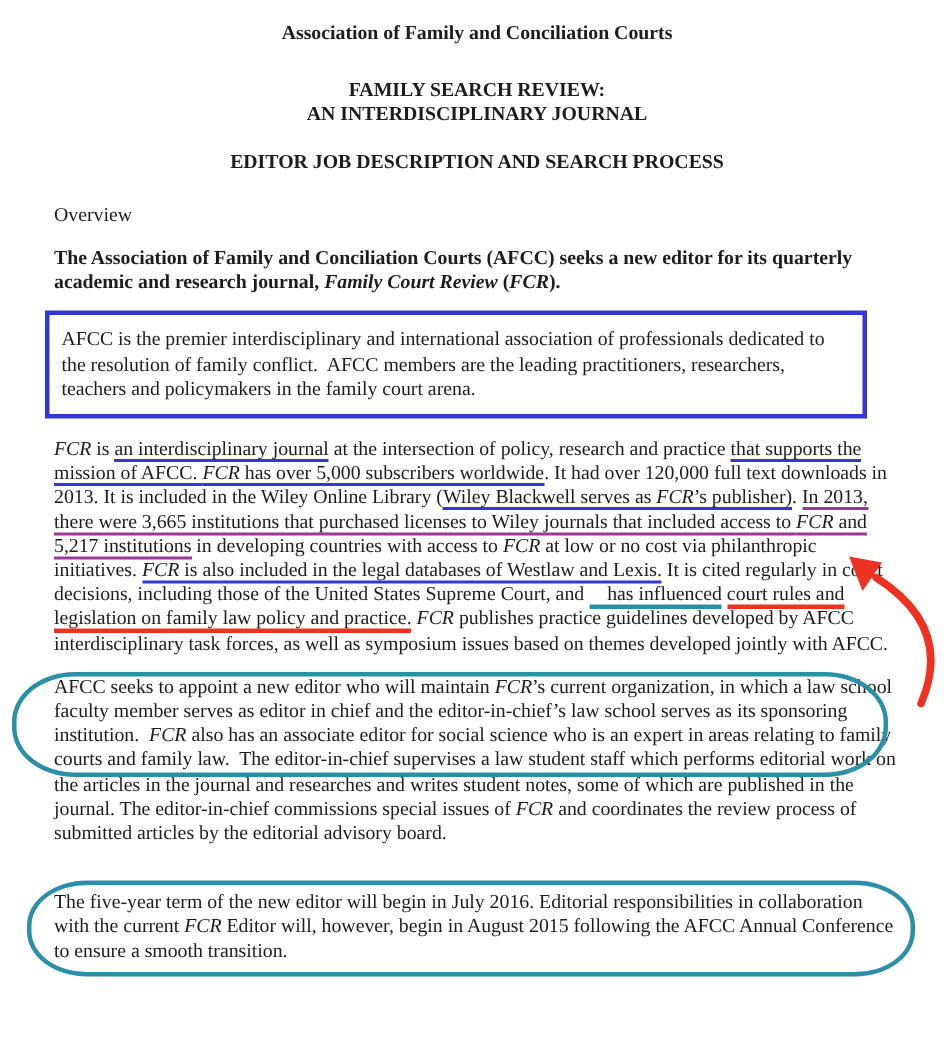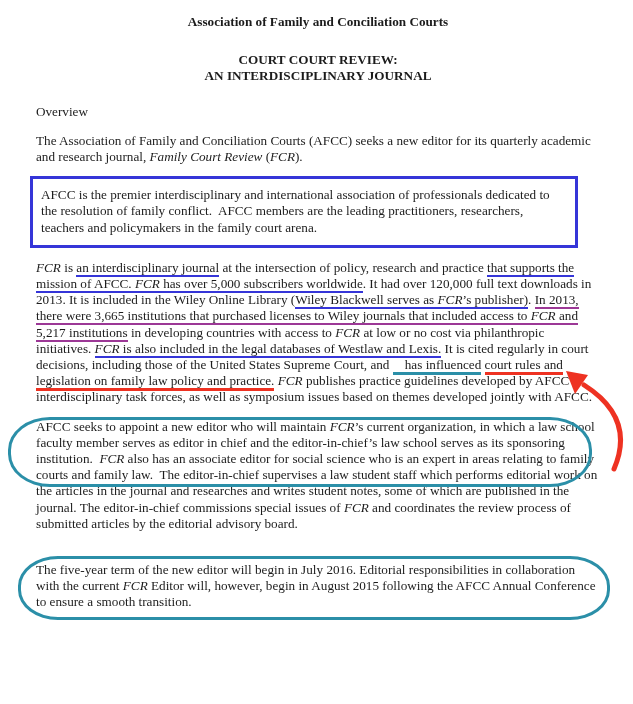--- a/index.html
+++ b/index.html
@@ -13,21 +13,21 @@
     overflow:hidden;
   }
   .content{position:absolute;left:36px;top:0;width:564px;}
   .h{font-weight:700;text-align:center;line-height:16.2px;}
   .org{margin-top:14px;}
   .journal{margin-top:22px;}
   .doc{margin-top:15px;}
   .overview{margin-top:19px;font-weight:400;text-align:left;line-height:16.2px;}
   .para{margin:0;line-height:16.2px;text-align:left;}
   .it{font-style:italic;}
-  .p1{margin-top:13px;}
+  .p1{margin-top:13px;font-weight:bold;}
   .bluebox{
     margin-top:11px;margin-left:-6px;margin-right:22px;
     border:3px solid var(--annotation-blue,#3535d8);
     padding:8px 20px 9px 8px;
   }
   .p3wrap{margin-top:12px;}
   .p4wrap{margin-top:13px;position:relative;}
   .p5wrap{margin-top:30px;position:relative;}
   .u-blue  {border-bottom:2px solid var(--annotation-blue,#3535d8);}
   .u-purple{border-bottom:2px solid var(--annotation-purple,#9c3896);}
@@ -45,24 +45,25 @@
 </style>
 </head>
 <body>
 
 <div class="page">
   <div class="content">
 
     <div class="h org">Association of Family and Conciliation Courts</div>
 
     <div class="h journal">
-      <div>COURT COURT REVIEW:</div>
+      <div>FAMILY SEARCH REVIEW:</div>
       <div>AN INTERDISCIPLINARY JOURNAL</div>
     </div>
 
+    <div class="h doc">EDITOR JOB DESCRIPTION AND SEARCH PROCESS</div>
 
     <div class="overview">Overview</div>
 
     <p class="para p1"><span>The Association of Family and Conciliation Courts (AFCC) seeks a new editor for its quarterly academic and research journal, </span><span class="it">Family Court Review</span><span> (</span><span class="it">FCR</span><span>).</span></p>
 
     <div class="bluebox">
       <p class="para"><span>AFCC is the premier interdisciplinary and international association of professionals dedicated to the resolution of family conflict.&nbsp; AFCC members are the leading practitioners, researchers, teachers and policymakers in the family court arena.</span></p>
     </div>
 
     <div class="p3wrap">

